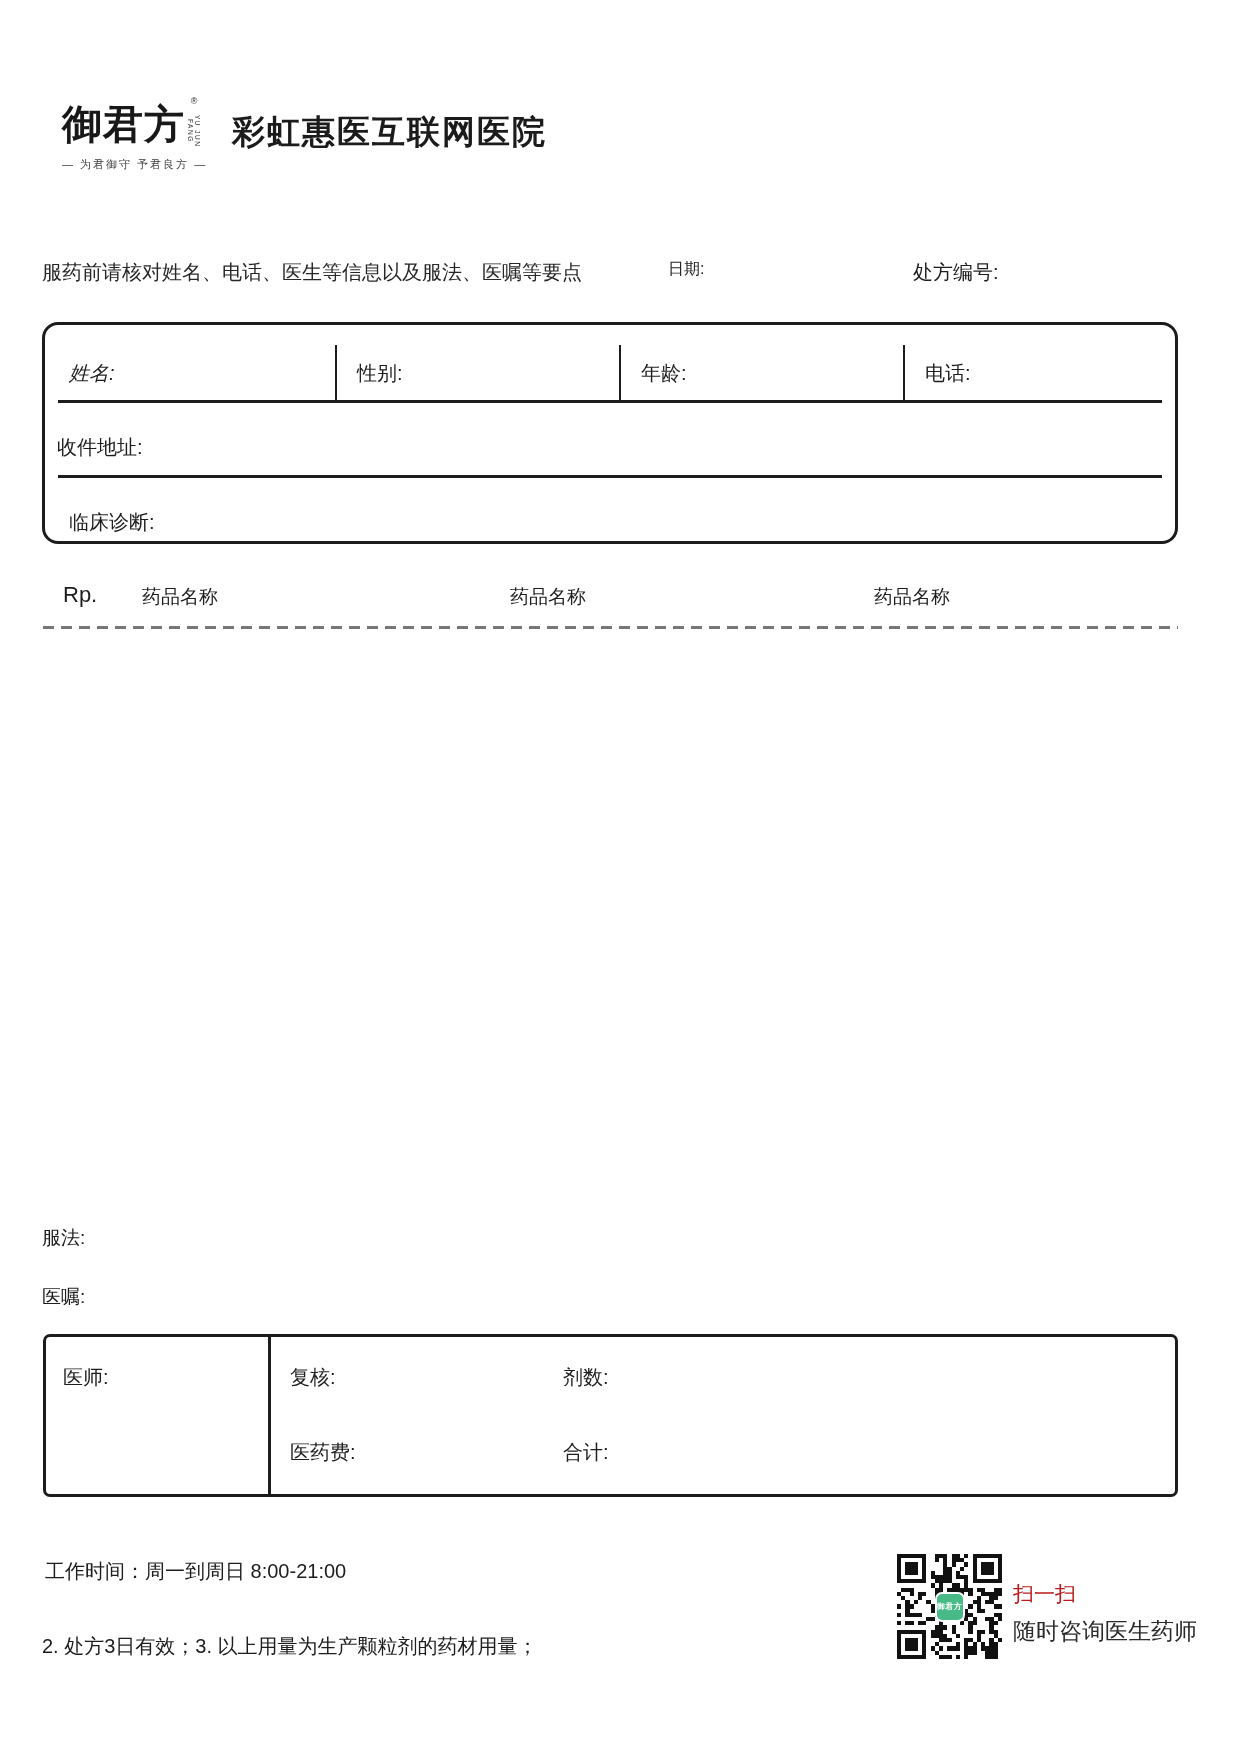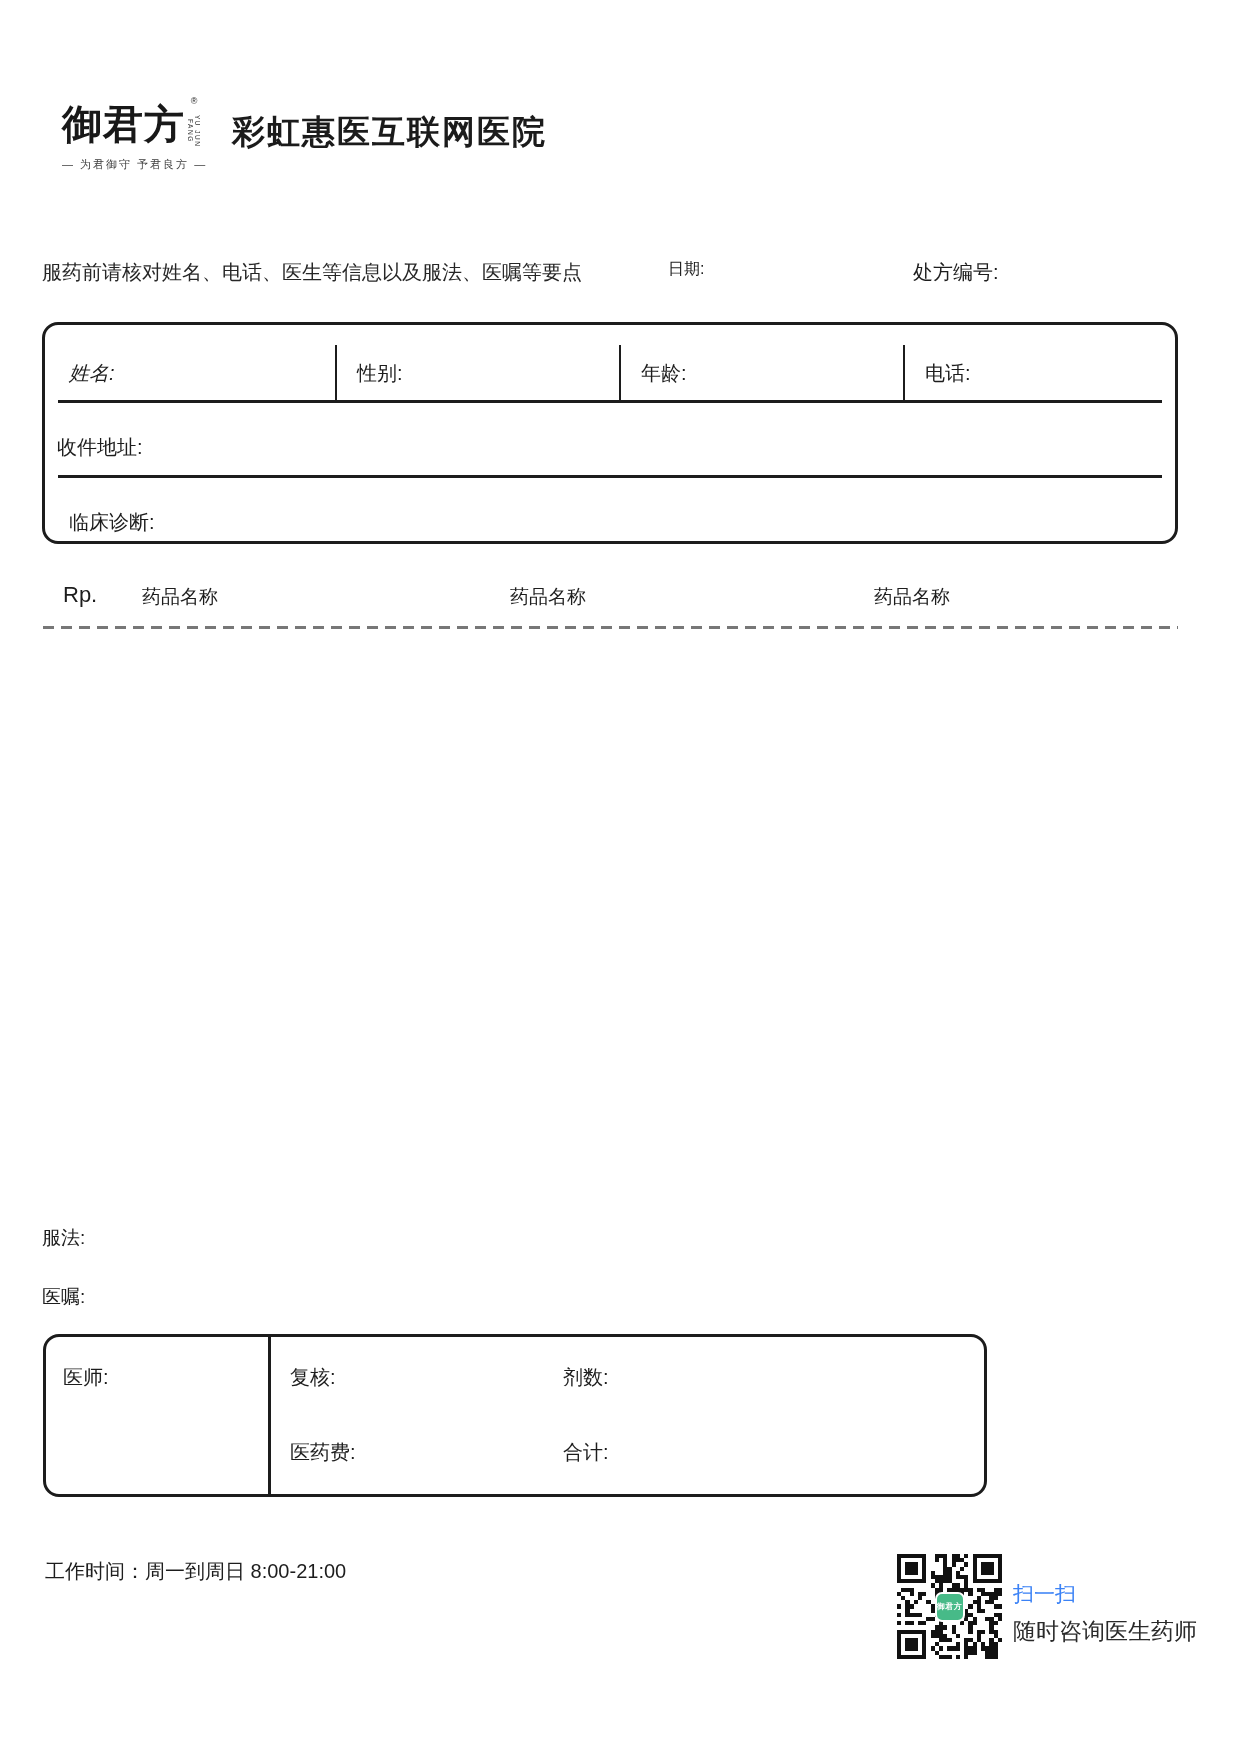--- a/index.html
+++ b/index.html
@@ -54,39 +54,39 @@
     left:43px; top:622px; width:1135px; height:3px;
     background:repeating-linear-gradient(90deg,#777 0 11px,transparent 11px 18px);
   }
 
   
   .usage-label { left:42px; top:1221px; font-size:19px; }
   .advice-label { left:42px; top:1280px; font-size:19px; }
 
   
   .sign-box {
-    left:43px; top:1330px; width:944px; height:163px;
-    border:3px solid #1c1c1c; border-radius:16px; background:#fff;
+    left:43px; top:1330px; width:1135px; height:163px;
+    border:3px solid #1c1c1c; border-radius:7px; background:#fff;
   }
   .sign-div { position:absolute; left:222px; top:0; bottom:0; width:2.5px; background:#1c1c1c; }
   .sb-label { position:absolute; font-size:20px; color:#1d1d1d; }
 
   
   .work-hours { left:45px; top:1554px; font-size:20px; }
   .note1 { left:42px; top:1592px; font-size:20px; }
   .note2 { left:42px; top:1629px; font-size:20px; }
 
   .qr-wrap { left:897px; top:1550px; width:105px; height:105px; }
   .qr-center-logo {
     position:absolute; left:50%; top:50%; width:30px; height:30px;
     transform:translate(-50%,-50%); border-radius:7px;
     border:2px solid #fff; display:flex; align-items:center; justify-content:center;
     color:#fff; font-size:8px; font-weight:700; letter-spacing:0.5px;
   }
-  .scan-title { left:1013px; top:1576px; font-size:21px; color:#3b82f6; }
+  .scan-title { left:1013px; top:1576px; font-size:21px; color:#b91c1c; }
   .scan-sub { left:1013px; top:1612px; font-size:23px; color:#2a2a2a; }
 </style>
 </head>
 <body>
 
 <div class="page">
 
   <div class="abs logo-block">
     <div class="logo-row">
       <span class="logo-text">御君方</span>
@@ -129,20 +129,21 @@
   <div class="abs sign-box">
     <span class="sign-div"></span>
     <span class="sb-label" style="left:17px; top:27px;">医师:</span>
     <span class="sb-label" style="left:244px; top:27px;">复核:</span>
     <span class="sb-label" style="left:517px; top:27px;">剂数:</span>
     <span class="sb-label" style="left:244px; top:102px;">医药费:</span>
     <span class="sb-label" style="left:517px; top:102px;">合计:</span>
   </div>
 
   <div class="abs work-hours">工作时间：周一到周日 8:00-21:00</div>
+  <div class="abs note2">2. 处方3日有效；3. 以上用量为生产颗粒剂的药材用量；</div>
 
   <div class="abs qr-wrap">
     <div class="qr-modules"><svg viewBox="0 0 25 25" width="105" height="105" shape-rendering="crispEdges" fill="#111111">
           <rect x="9" y="0" width="1" height="1"></rect>
           <rect x="10" y="0" width="1" height="1"></rect>
           <rect x="11" y="0" width="1" height="1"></rect>
           <rect x="13" y="0" width="1" height="1"></rect>
           <rect x="14" y="0" width="1" height="1"></rect>
           <rect x="16" y="0" width="1" height="1"></rect>
           <rect x="9" y="1" width="1" height="1"></rect>

